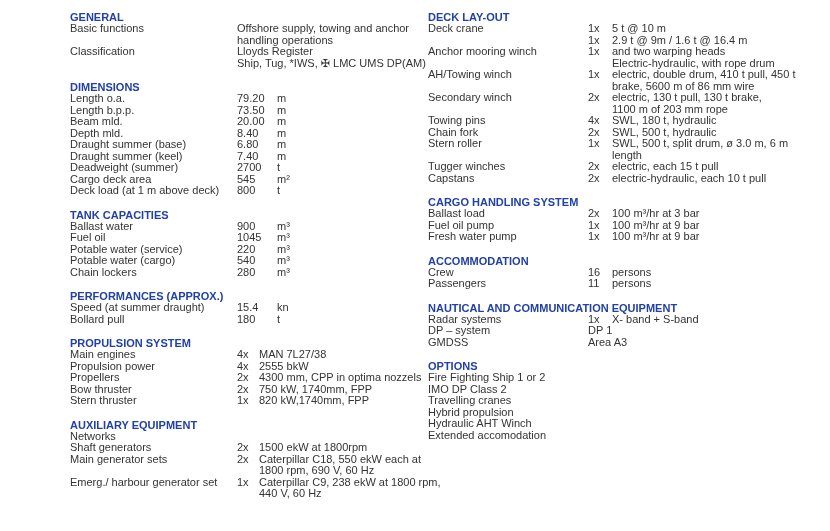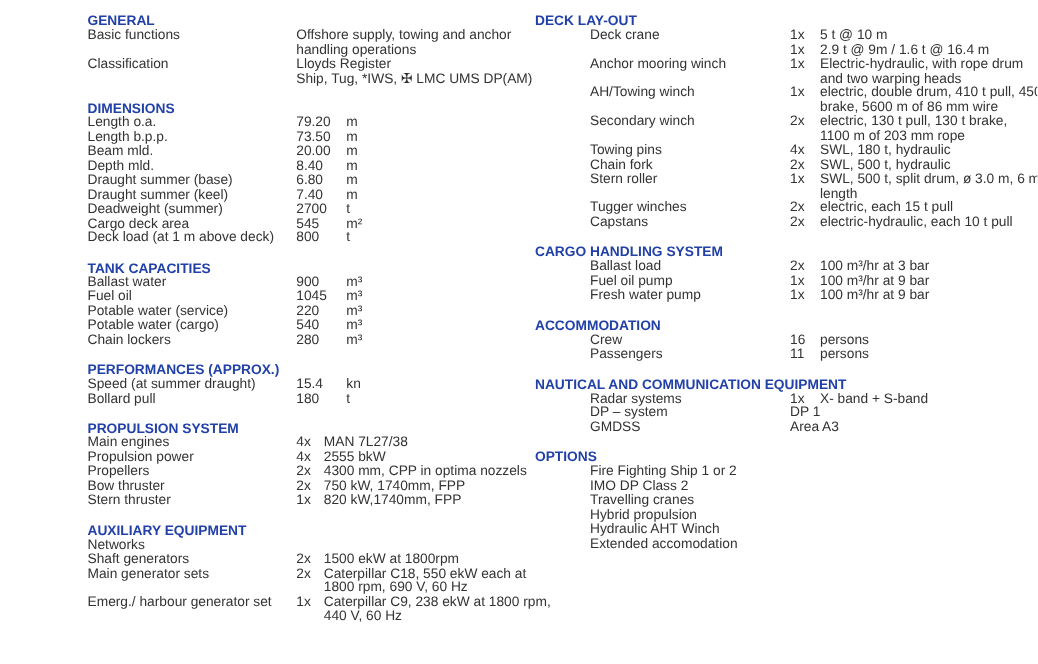--- a/index.html
+++ b/index.html
@@ -29,21 +29,21 @@
 
   .heading {
     color: #2140a8;
     font-weight: bold;
     line-height: 12px;
     white-space: nowrap;
   }
 
   .row { display: grid; align-items: start; }
   .col-left  .row { grid-template-columns: 167px 22px 1fr; }
-  .col-right .row { grid-template-columns: 160px 24px 1fr; margin-left: 44px; }
+  .col-right .row { grid-template-columns: 160px 24px 1fr; }
   .col-left  .row.num-row { grid-template-columns: 167px 30px 1fr; }
 
   .cell { line-height: 11.5px; }
   .cell-label { white-space: nowrap; }
   .cell-num  { text-align: left; white-space: nowrap; }
   .cell-unit { padding-left: 10px; white-space: nowrap; }
   .cell-qty  { white-space: nowrap; }
   .cell-value { }
   .cell-value > div { line-height: 11.5px; white-space: nowrap; }
   .span-2-4 { grid-column: 2 / 4; }
@@ -242,22 +242,22 @@
           <div class="cell cell-label"></div>
           <div class="cell cell-qty">1x</div>
           <div class="cell cell-value">
             <div>2.9 t @ 9m / 1.6 t @ 16.4 m</div>
           </div>
         </div>
         <div class="row">
           <div class="cell cell-label">Anchor mooring winch</div>
           <div class="cell cell-qty">1x</div>
           <div class="cell cell-value">
+            <div>and two warping heads</div>
             <div>Electric-hydraulic, with rope drum</div>
-            <div>and two warping heads</div>
           </div>
         </div>
         <div class="row">
           <div class="cell cell-label">AH/Towing winch</div>
           <div class="cell cell-qty">1x</div>
           <div class="cell cell-value">
             <div>electric, double drum, 410 t pull, 450 t</div>
             <div>brake, 5600 m of 86 mm wire</div>
           </div>
         </div>

